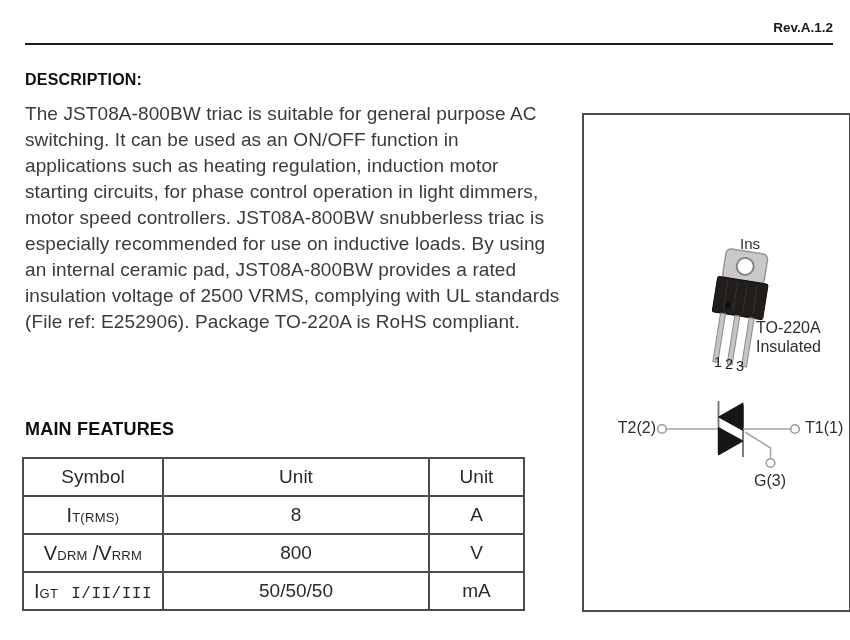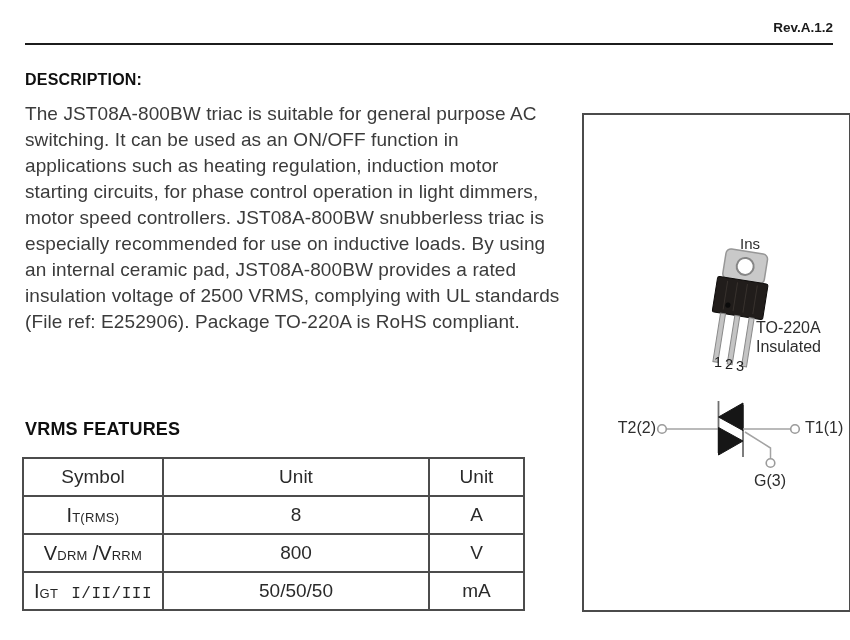--- a/index.html
+++ b/index.html
@@ -60,21 +60,21 @@
   <div class="desc-body">The JST08A-800BW triac is suitable for general purpose AC
 switching. It can be used as an ON/OFF function in
 applications such as heating regulation, induction motor
 starting circuits, for phase control operation in light dimmers,
 motor speed controllers. JST08A-800BW snubberless triac is
 especially recommended for use on inductive loads. By using
 an internal ceramic pad, JST08A-800BW provides a rated
 insulation voltage of 2500 VRMS, complying with UL standards
 (File ref: E252906). Package TO-220A is RoHS compliant.</div>
 
-  <div class="feat-h">VRMS FEATURES</div>
+  <div class="feat-h">MAIN FEATURES</div>
   <table class="feat">
     <colgroup>
         <col class="col-sym">
         <col class="col-val">
         <col class="col-unit">
       </colgroup>
     <thead>
       <tr>
         <th>Symbol</th>
         <th>Unit</th>

